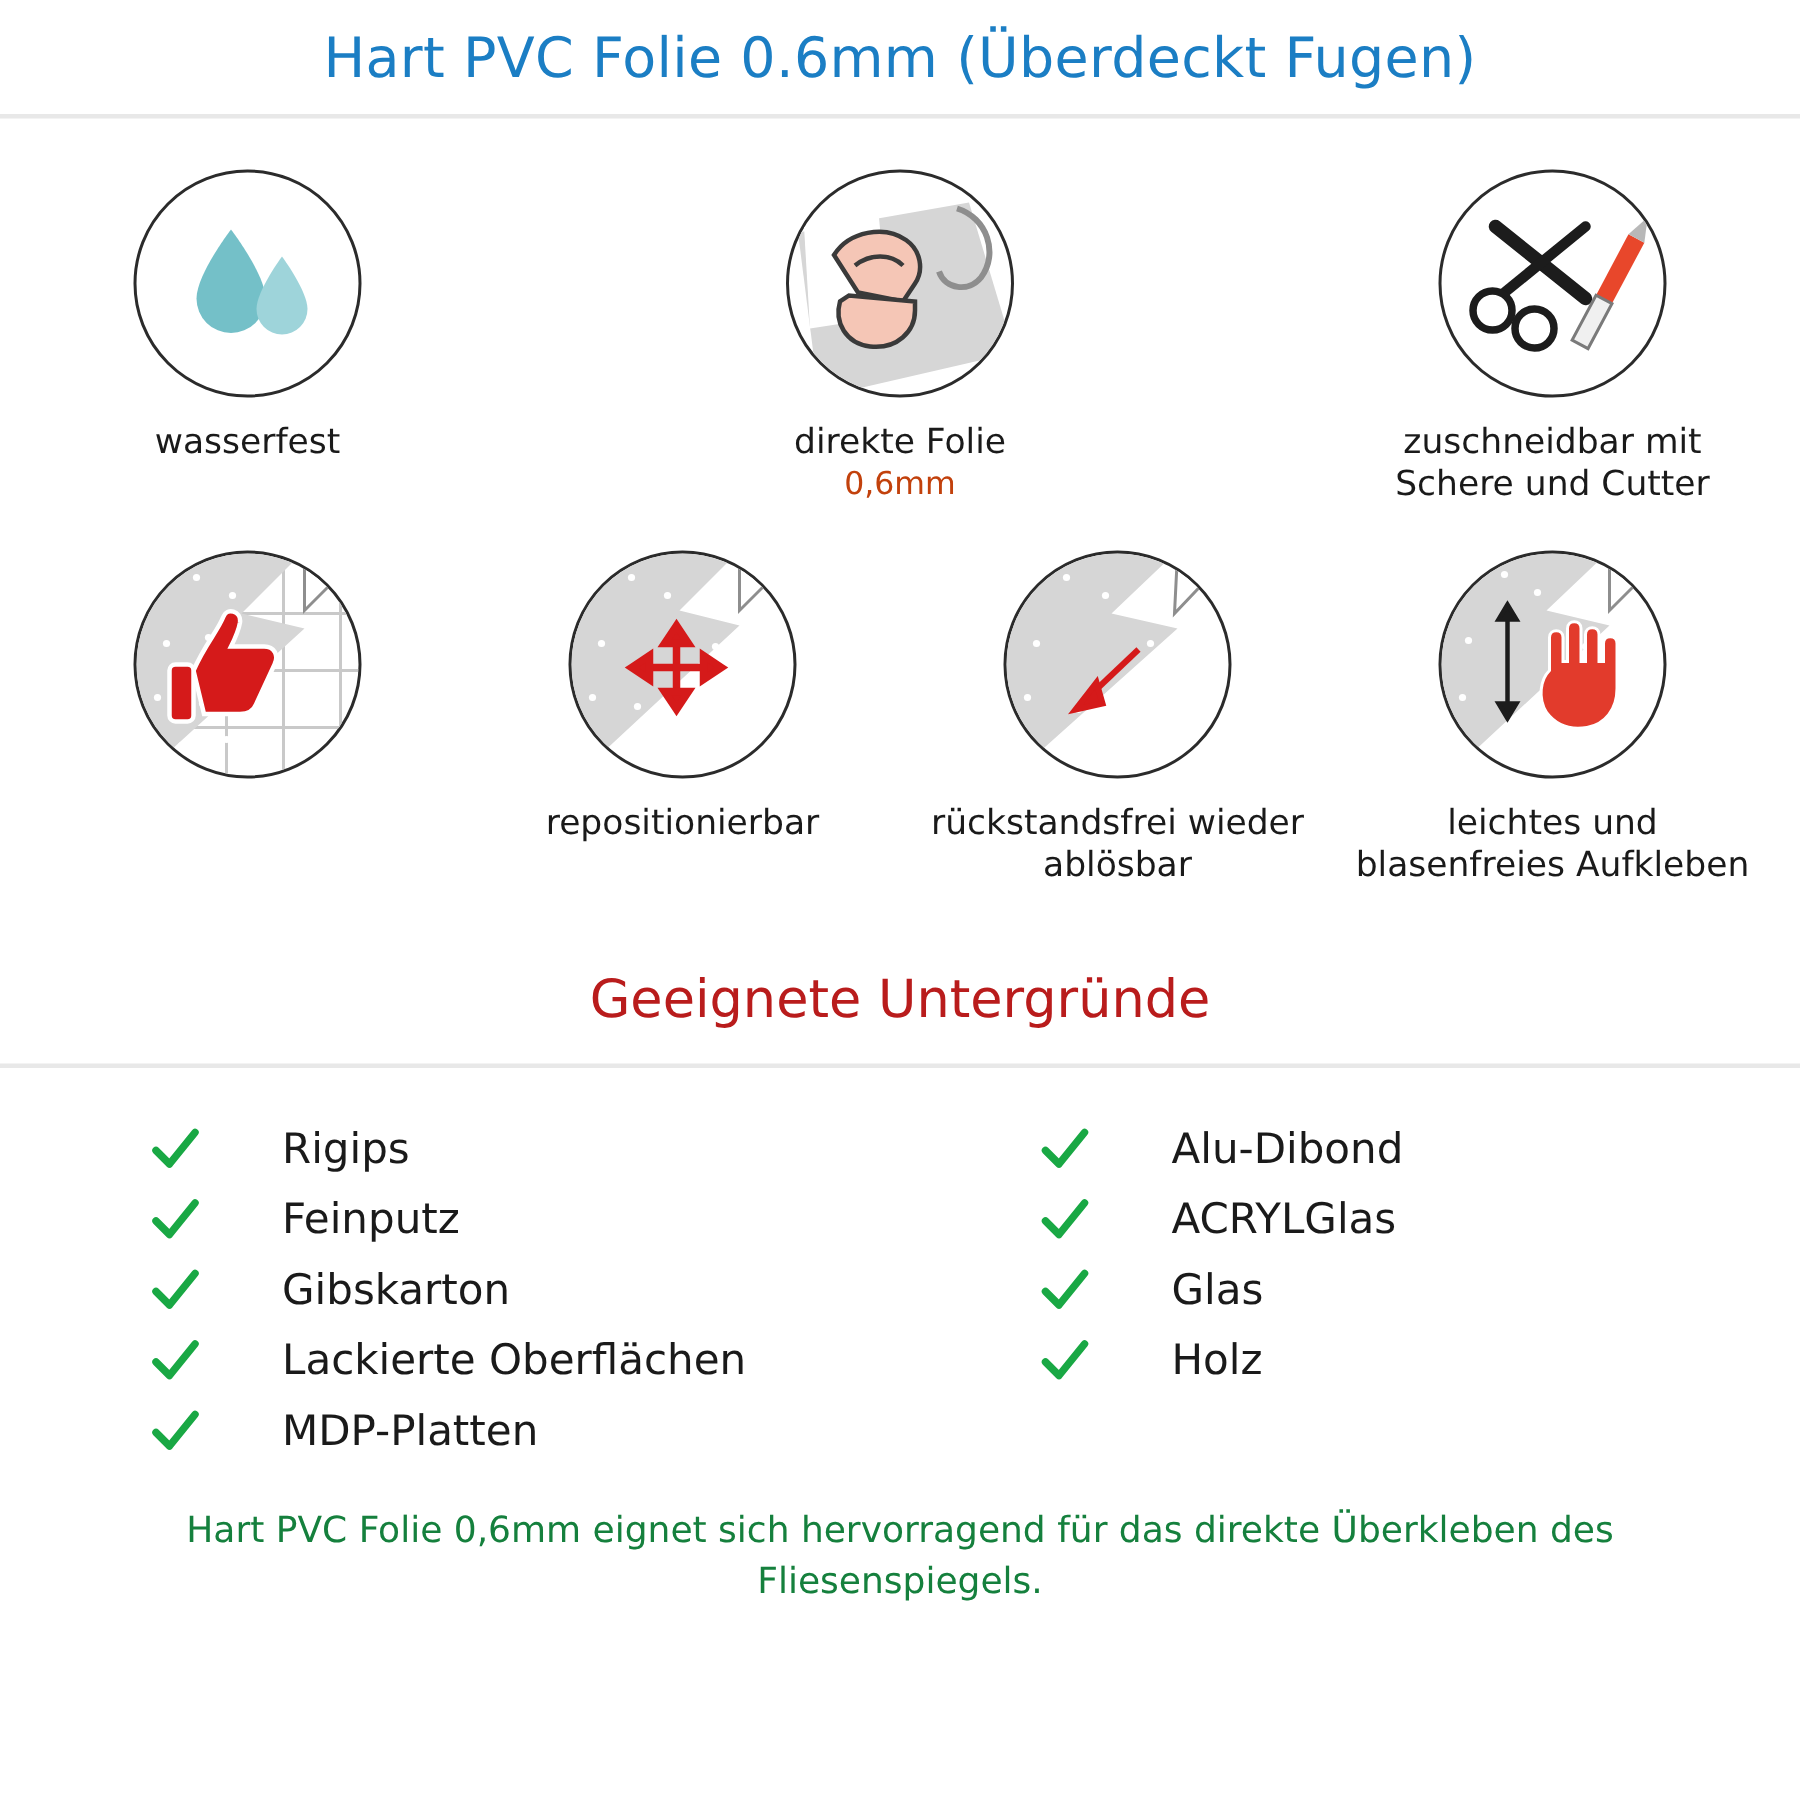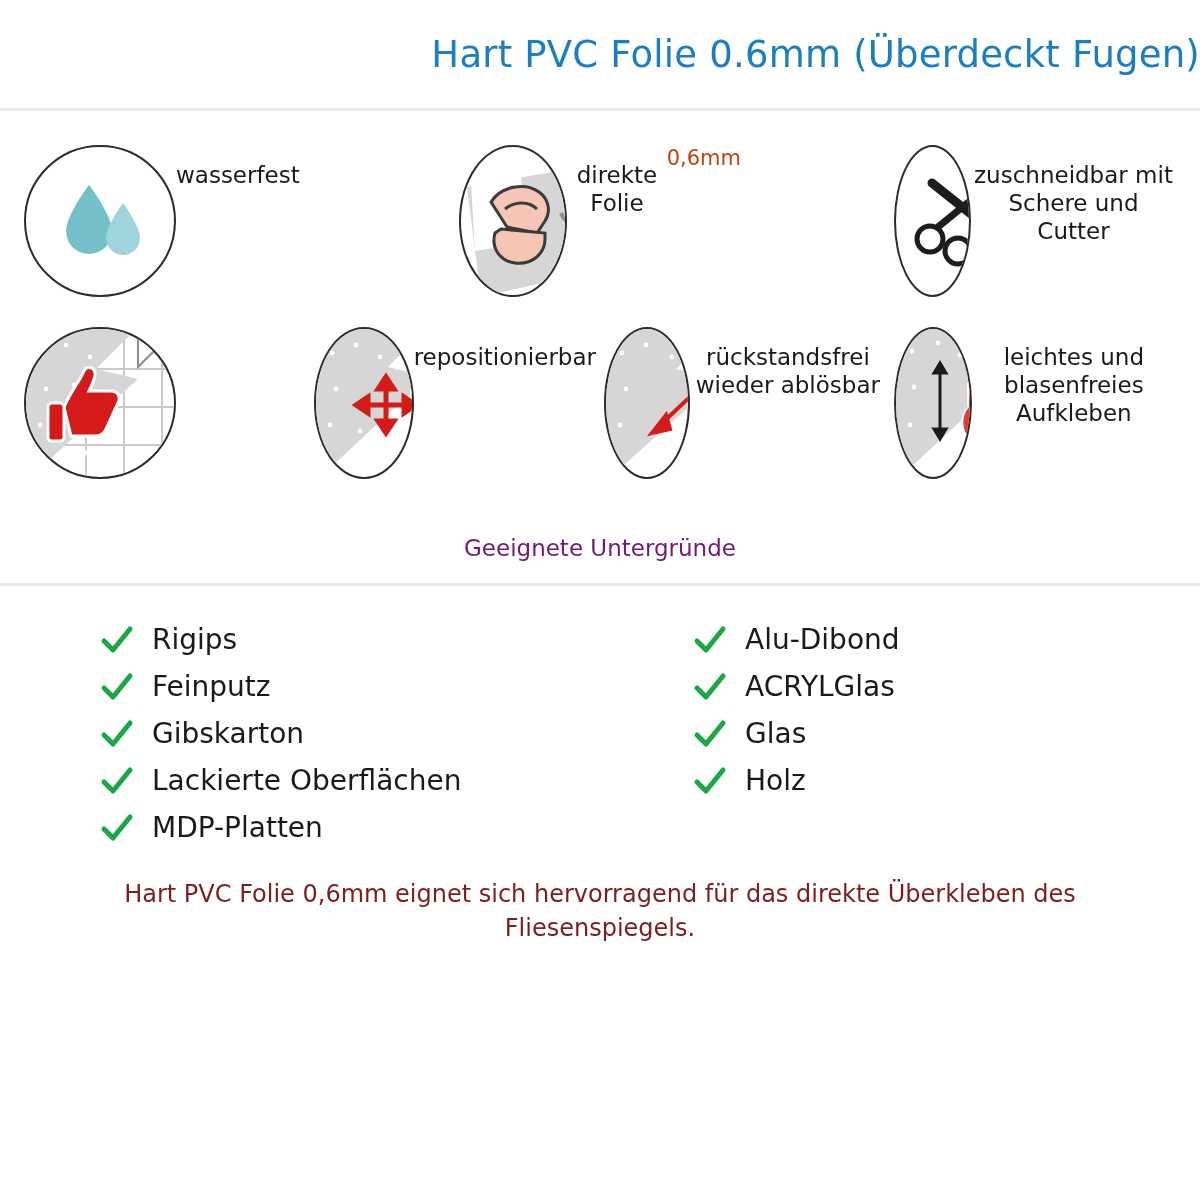--- a/index.html
+++ b/index.html
@@ -16,24 +16,24 @@
   }
   .page {
     position: relative;
     width: 1200px;
     height: 1200px;
     box-sizing: border-box;
   }
 
   
   .header {
-    height: 108px;
+    height: 76px;
     display: flex;
     align-items: center;
-    justify-content: flex-end;
+    justify-content: center;
   }
   .header-title {
     font-size: 37px;
     color: #1b7ec4;
     font-weight: normal;
     letter-spacing: 0.2px;
     text-align: center;
   }
   .rule {
     height: 3px;
@@ -46,22 +46,22 @@
     padding: 34px 24px 0 24px;
     box-sizing: border-box;
   }
   .feature-row {
     display: flex;
     justify-content: space-between;
   }
   .feature {
     width: 282px;
     display: flex;
-    flex-direction: row;
-    align-items: flex-start;
+    flex-direction: column;
+    align-items: center;
   }
   .circle {
     width: 152px;
     height: 152px;
     border-radius: 50%;
     border: 2px solid #2b2b2b;
     position: relative;
     overflow: hidden;
     background: #fff;
     box-sizing: border-box;
@@ -83,22 +83,22 @@
 
   
   .circle svg { position: absolute; inset: 0; }
 
   
   .sub-header {
     margin-top: 56px;
     text-align: center;
   }
   .sub-header-title {
-    font-size: 23px;
-    color: #701a75;
+    font-size: 35px;
+    color: #b91c1c;
   }
   .rule2 {
     margin-top: 22px;
     height: 3px;
     background: #e8e8e8;
   }
 
   
   .substrates {
     display: flex;
@@ -107,38 +107,39 @@
   .sub-col {
     flex: 1;
     padding-left: 100px;
     box-sizing: border-box;
   }
   .sub-col.right { padding-left: 86px; }
   .sub-item {
     display: flex;
     align-items: center;
     height: 47px;
+    gap: 36px;
   }
   .check {
     width: 34px;
     height: 34px;
     margin-right: 18px;
     flex: 0 0 auto;
   }
   .sub-text {
     font-size: 28px;
     color: #1a1a1a;
     line-height: 34px;
   }
 
   
   .footer {
     margin-top: 26px;
     text-align: center;
-    color: #7f1d1d;
+    color: #15803d;
     font-size: 24px;
     line-height: 34px;
     padding: 0 90px;
   }
 </style>
 </head>
 <body>
 
 <div class="page">
 

